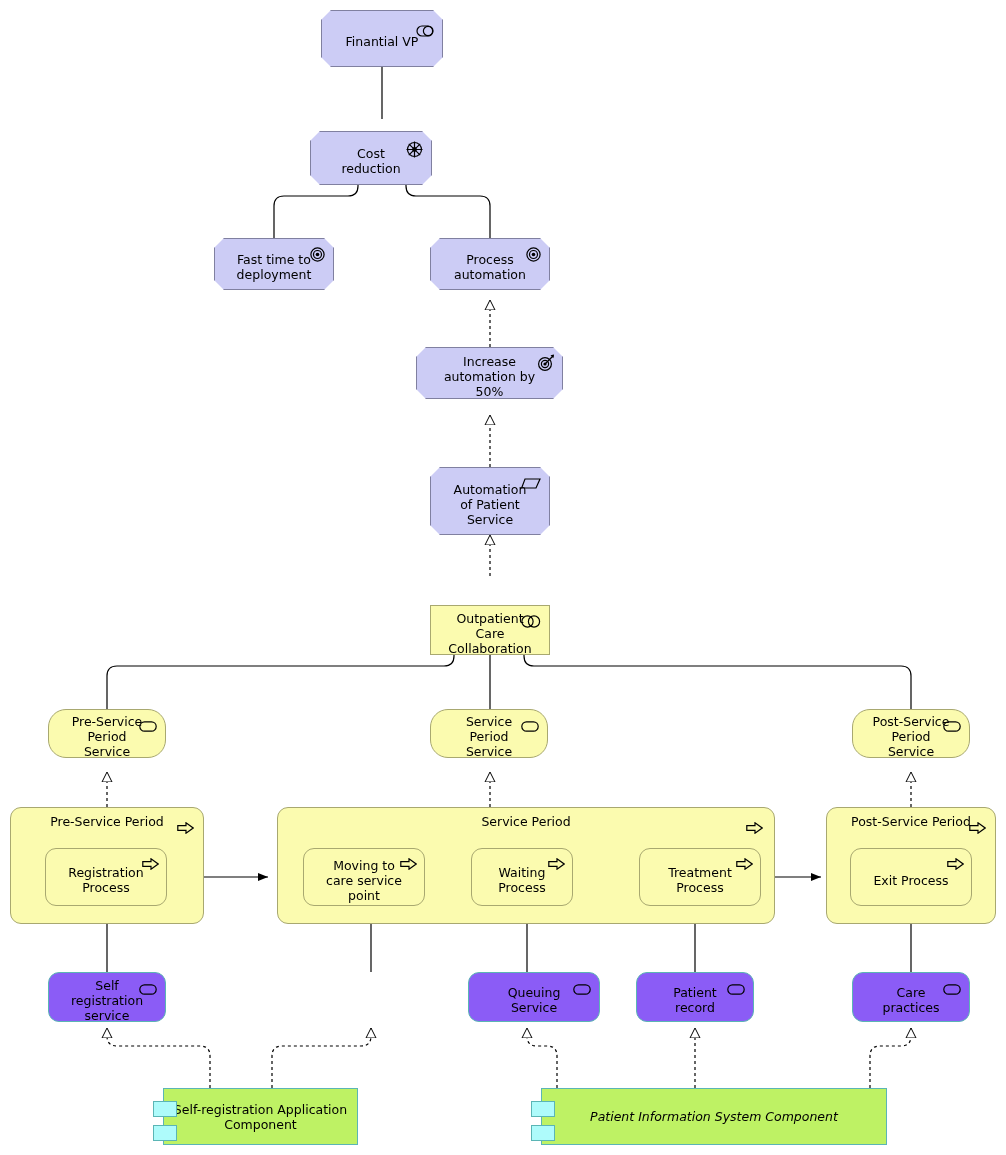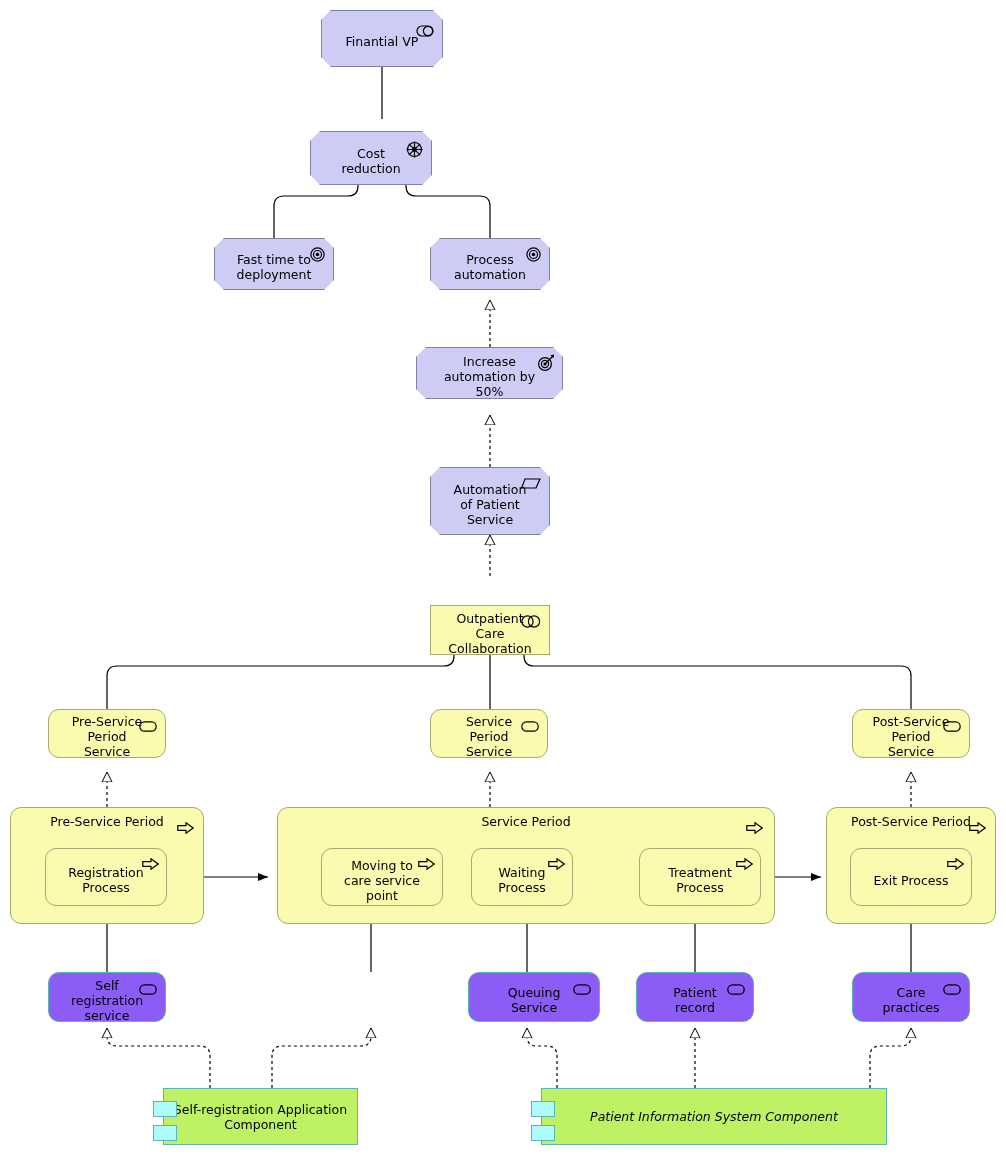--- a/index.html
+++ b/index.html
@@ -45,21 +45,21 @@
   .motivation {
     background: #ccccf5;
     border: 1px solid #8080a0;
     clip-path: polygon(10px 0, calc(100% - 10px) 0, 100% 10px, 100% calc(100% - 10px),
                        calc(100% - 10px) 100%, 10px 100%, 0 calc(100% - 10px), 0 10px);
   }
   
   .business-service {
     background: #fbfbaf;
     border: 1px solid #a8a870;
-    border-radius: 11px;
+    border-radius: 18px;
   }
   .business-collab {
     background: #fbfbaf;
     border: 1px solid #a8a870;
     border-radius: 0;
   }
   .business-process {
     background: #fbfbaf;
     border: 1px solid #a8a870;
     border-radius: 11px;
@@ -307,21 +307,21 @@
   </div>
 
   <div class="node process-group" style="left:277px; top:807px; width:498px; height:117px;">
     <span class="label">Service Period</span>
     <span class="icon" style="right:11px; top:14px;">
       <svg width="17" height="12" viewBox="0 0 17 12">
         <path d="M0.8,3.6 L9,3.6 L9,0.8 L16.2,6 L9,11.2 L9,8.4 L0.8,8.4 z" fill="none" stroke="#000" stroke-width="1.2"></path>
       </svg>
     </span>
   </div>
-  <div class="node business-process" style="left:321px; top:848px; width:122px; height:58px;">
+  <div class="node business-process" style="left:303px; top:848px; width:122px; height:58px;">
     <span class="label">Moving to
 care service
 point</span>
     <span class="icon" style="right:7px; top:9px;">
       <svg width="17" height="12" viewBox="0 0 17 12">
         <path d="M0.8,3.6 L9,3.6 L9,0.8 L16.2,6 L9,11.2 L9,8.4 L0.8,8.4 z" fill="none" stroke="#000" stroke-width="1.2"></path>
       </svg>
     </span>
   </div>
   <div class="node business-process" style="left:471px; top:848px; width:102px; height:58px;">

